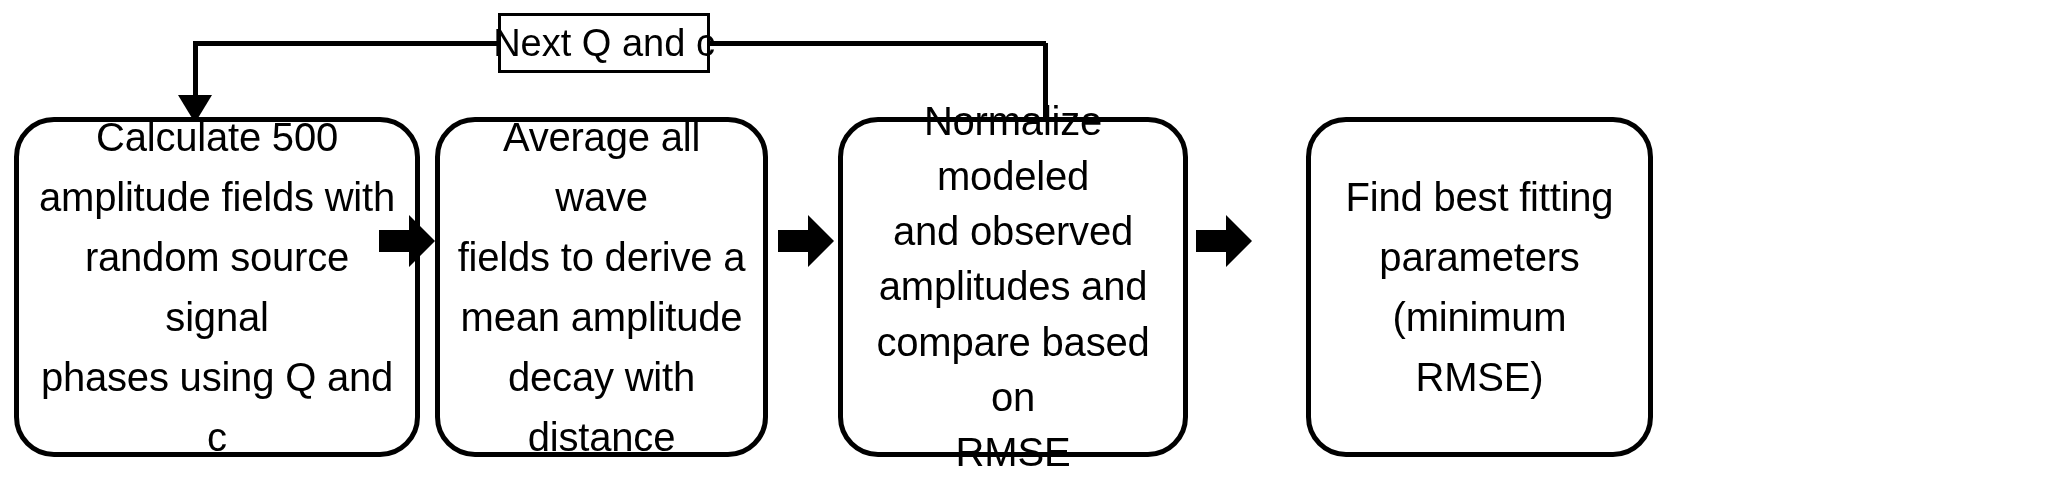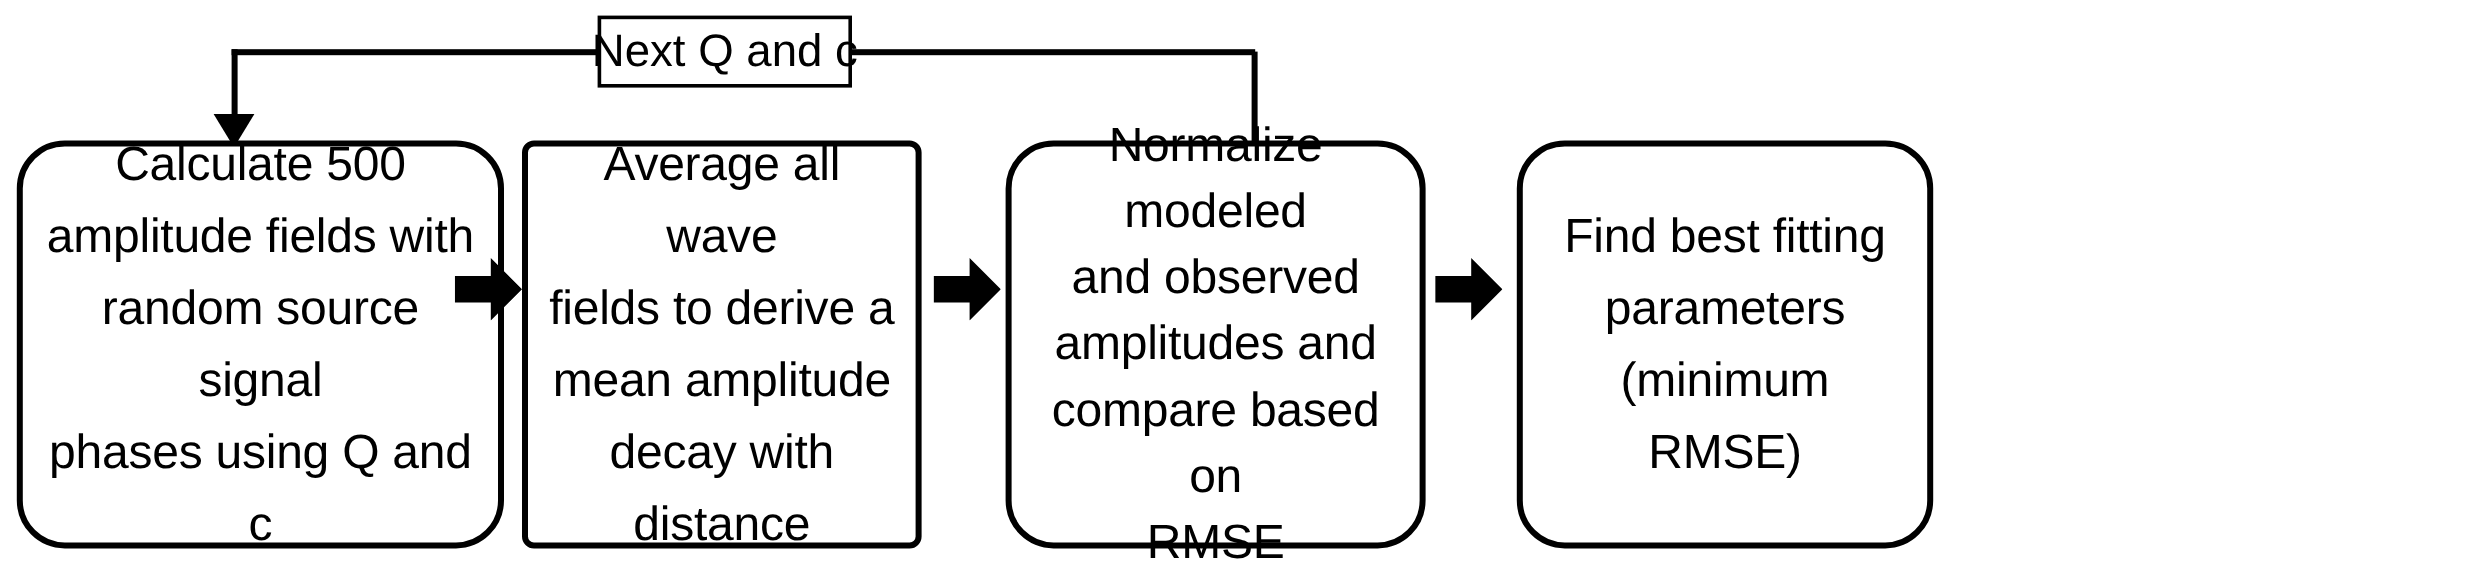--- a/index.html
+++ b/index.html
@@ -36,23 +36,23 @@
     padding: 0 14px;
     box-sizing: border-box;
     font-family: "Liberation Sans", sans-serif;
     font-size: 40px;
     line-height: 1.50;
     color: #000000;
     white-space: pre-line;
     letter-spacing: -0.2px;
   }
   .box-1 { left: 14px;   top: 117px; width: 406px; height: 340px; }
-  .box-2 { left: 435px;  top: 117px; width: 333px; height: 340px; border-radius: 10px; }
+  .box-2 { left: 435px;  top: 117px; width: 333px; height: 340px; }
   .box-3 { left: 838px;  top: 117px; width: 350px; height: 340px; justify-content: flex-end; }
-  .box-4 { left: 1264px; top: 117px; width: 347px; height: 340px; }
+  .box-4 { left: 1306px; top: 117px; width: 347px; height: 340px; }
 
   .box-3 .box-text { line-height: 1.38; }
 
   
   .chevron-arrow {
     position: absolute;
     width: 56px;
     height: 52px;
   }
   .chev-1 { left: 379px;  top: 215px; }

